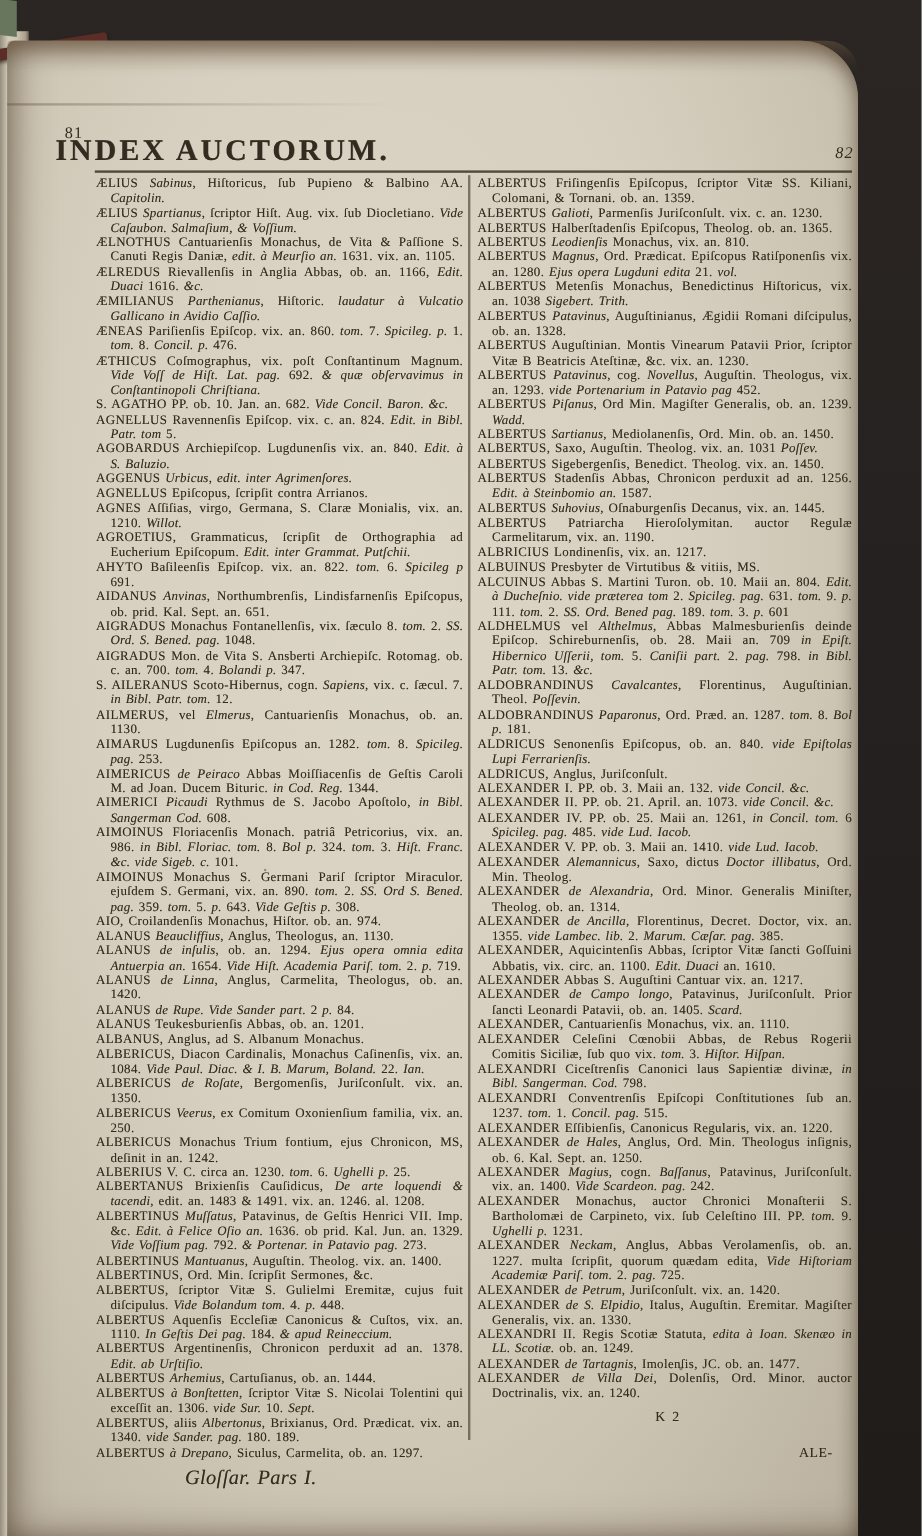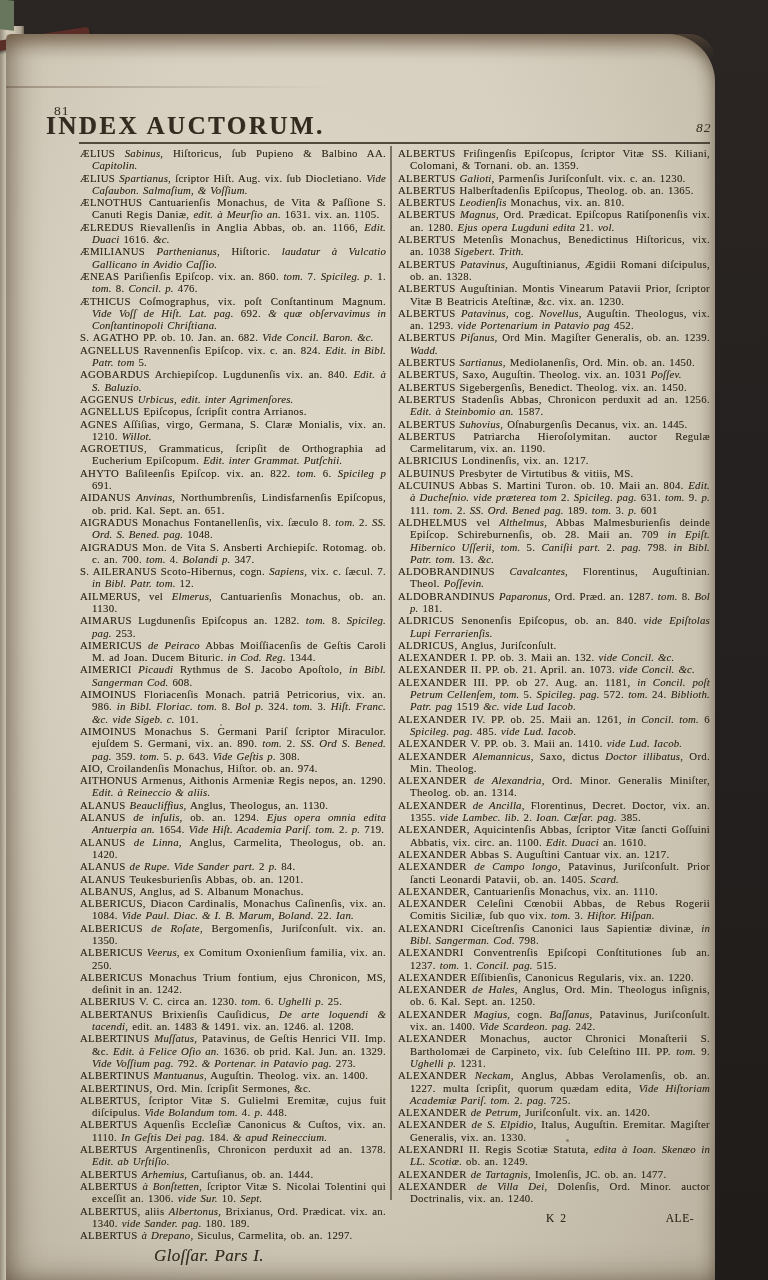--- a/index.html
+++ b/index.html
@@ -44,21 +44,21 @@
     text-shadow:0 0 .5px rgba(56,45,30,.45);}
   .col-left{left:74px;width:306px;}
   .col-right{left:392px;width:312px;}
   .entry{margin:0;text-indent:-12px;padding-left:12px;}
   .entry i{letter-spacing:.2px;}
 
   .part-label{margin-top:9px;text-align:center;font-style:italic;transform:translateX(-24px);
     font-size:17px;}
   .sig-row{display:flex;margin-top:7px;font-size:11.5px;letter-spacing:1px;}
   .sig-mark{margin-left:148px;}
-  .catchword{margin-left:auto;margin-right:16px;letter-spacing:.5px;}
+  .catchword{margin-left:auto;margin-right:16px;letter-spacing:.5px;margin-top:30px;}
 
   .speck{position:absolute;border-radius:50%;background:rgba(80,62,42,.5);}
 </style>
 </head>
 <body>
 
 <div class="edge-pages"></div>
 <div class="green-tip"></div>
 <div class="maroon-strip"></div>
 
@@ -93,21 +93,20 @@
         <p class="entry">AIGRADUS Monachus Fontanellenſis, vix. ſæculo 8. <i>tom.</i> 2. <i>SS. Ord. S. Bened. pag.</i> 1048.</p>
         <p class="entry">AIGRADUS Mon. de Vita S. Ansberti Archiepiſc. Rotomag. ob. c. an. 700. <i>tom.</i> 4. <i>Bolandi p.</i> 347.</p>
         <p class="entry">S. AILERANUS Scoto-Hibernus, cogn. <i>Sapiens</i>, vix. c. ſæcul. 7. <i>in Bibl. Patr. tom.</i> 12.</p>
         <p class="entry">AILMERUS, vel <i>Elmerus</i>, Cantuarienſis Monachus, ob. an. 1130.</p>
         <p class="entry">AIMARUS Lugdunenſis Epiſcopus an. 1282. <i>tom.</i> 8. <i>Spicileg. pag.</i> 253.</p>
         <p class="entry">AIMERICUS <i>de Peiraco</i> Abbas Moiſſiacenſis de Geſtis Caroli M. ad Joan. Ducem Bituric. <i>in Cod. Reg.</i> 1344.</p>
         <p class="entry">AIMERICI <i>Picaudi</i> Rythmus de S. Jacobo Apoſtolo, <i>in Bibl. Sangerman Cod.</i> 608.</p>
         <p class="entry">AIMOINUS Floriacenſis Monach. patriâ Petricorius, vix. an. 986. <i>in Bibl. Floriac. tom.</i> 8. <i>Bol p.</i> 324. <i>tom.</i> 3. <i>Hiſt. Franc. &amp;c. vide Sigeb. c.</i> 101.</p>
         <p class="entry">AIMOINUS Monachus S. Germani Pariſ ſcriptor Miraculor. ejuſdem S. Germani, vix. an. 890. <i>tom.</i> 2. <i>SS. Ord S. Bened. pag.</i> 359. <i>tom.</i> 5. <i>p.</i> 643. <i>Vide Geſtis p.</i> 308.</p>
         <p class="entry">AIO, Croilandenſis Monachus, Hiſtor. ob. an. 974.</p>
-        <p class="entry">AITHONUS Armenus, Aithonis Armeniæ Regis nepos, an. 1290. <i>Edit. à Reineccio &amp; aliis.</i></p>
         <p class="entry">ALANUS <i>Beaucliffius</i>, Anglus, Theologus, an. 1130.</p>
         <p class="entry">ALANUS <i>de inſulis</i>, ob. an. 1294. <i>Ejus opera omnia edita Antuerpia an.</i> 1654. <i>Vide Hiſt. Academia Pariſ. tom.</i> 2. <i>p.</i> 719.</p>
         <p class="entry">ALANUS <i>de Linna</i>, Anglus, Carmelita, Theologus, ob. an. 1420.</p>
         <p class="entry">ALANUS <i>de Rupe. Vide Sander part.</i> 2 <i>p.</i> 84.</p>
         <p class="entry">ALANUS Teukesburienſis Abbas, ob. an. 1201.</p>
         <p class="entry">ALBANUS, Anglus, ad S. Albanum Monachus.</p>
         <p class="entry">ALBERICUS, Diacon Cardinalis, Monachus Caſinenſis, vix. an. 1084. <i>Vide Paul. Diac. &amp; I. B. Marum, Boland.</i> 22. <i>Ian.</i></p>
         <p class="entry">ALBERICUS <i>de Roſate</i>, Bergomenſis, Juriſconſult. vix. an. 1350.</p>
         <p class="entry">ALBERICUS <i>Veerus</i>, ex Comitum Oxonienſium familia, vix. an. 250.</p>
         <p class="entry">ALBERICUS Monachus Trium fontium, ejus Chronicon, MS, deſinit in an. 1242.</p>
@@ -148,26 +147,25 @@
         <p class="entry">ALBRICIUS Londinenſis, vix. an. 1217.</p>
         <p class="entry">ALBUINUS Presbyter de Virtutibus &amp; vitiis, MS.</p>
         <p class="entry">ALCUINUS Abbas S. Martini Turon. ob. 10. Maii an. 804. <i>Edit. à Ducheſnio. vide præterea tom</i> 2. <i>Spicileg. pag.</i> 631. <i>tom.</i> 9. <i>p.</i> 111. <i>tom.</i> 2. <i>SS. Ord. Bened pag.</i> 189. <i>tom.</i> 3. <i>p.</i> 601</p>
         <p class="entry">ALDHELMUS vel <i>Althelmus</i>, Abbas Malmesburienſis deinde Epiſcop. Schireburnenſis, ob. 28. Maii an. 709 <i>in Epiſt. Hibernico Uſſerii, tom.</i> 5. <i>Caniſii part.</i> 2. <i>pag.</i> 798. <i>in Bibl. Patr. tom.</i> 13. <i>&amp;c.</i></p>
         <p class="entry">ALDOBRANDINUS <i>Cavalcantes</i>, Florentinus, Auguſtinian. Theol. <i>Poſſevin.</i></p>
         <p class="entry">ALDOBRANDINUS <i>Paparonus</i>, Ord. Præd. an. 1287. <i>tom.</i> 8. <i>Bol p.</i> 181.</p>
         <p class="entry">ALDRICUS Senonenſis Epiſcopus, ob. an. 840. <i>vide Epiſtolas Lupi Ferrarienſis.</i></p>
         <p class="entry">ALDRICUS, Anglus, Juriſconſult.</p>
         <p class="entry">ALEXANDER I. PP. ob. 3. Maii an. 132. <i>vide Concil. &amp;c.</i></p>
         <p class="entry">ALEXANDER II. PP. ob. 21. April. an. 1073. <i>vide Concil. &amp;c.</i></p>
-        <p class="entry">ALEXANDER III. PP. ob 27. Aug. an. 1181, <i>in Concil. poſt Petrum Cellenſem, tom.</i> 5. <i>Spicileg. pag.</i> 572. <i>tom.</i> 24. <i>Biblioth. Patr. pag</i> 1519 <i>&amp;c. vide Lud Iacob.</i></p>
         <p class="entry">ALEXANDER IV. PP. ob. 25. Maii an. 1261, <i>in Concil. tom.</i> 6 <i>Spicileg. pag.</i> 485. <i>vide Lud. Iacob.</i></p>
         <p class="entry">ALEXANDER V. PP. ob. 3. Maii an. 1410. <i>vide Lud. Iacob.</i></p>
         <p class="entry">ALEXANDER <i>Alemannicus</i>, Saxo, dictus <i>Doctor illibatus</i>, Ord. Min. Theolog.</p>
         <p class="entry">ALEXANDER <i>de Alexandria</i>, Ord. Minor. Generalis Miniſter, Theolog. ob. an. 1314.</p>
-        <p class="entry">ALEXANDER <i>de Ancilla</i>, Florentinus, Decret. Doctor, vix. an. 1355. <i>vide Lambec. lib.</i> 2. <i>Ioan. Cæſar. pag.</i> 385.</p>
+        <p class="entry">ALEXANDER <i>de Ancilla</i>, Florentinus, Decret. Doctor, vix. an. 1355. <i>vide Lambec. lib.</i> 2. <i>Marum. Cæſar. pag.</i> 385.</p>
         <p class="entry">ALEXANDER, Aquicintenſis Abbas, ſcriptor Vitæ ſancti Goſſuini Abbatis, vix. circ. an. 1100. <i>Edit. Duaci</i> an. 1610.</p>
         <p class="entry">ALEXANDER Abbas S. Auguſtini Cantuar vix. an. 1217.</p>
         <p class="entry">ALEXANDER <i>de Campo longo</i>, Patavinus, Juriſconſult. Prior ſancti Leonardi Patavii, ob. an. 1405. <i>Scard.</i></p>
         <p class="entry">ALEXANDER, Cantuarienſis Monachus, vix. an. 1110.</p>
         <p class="entry">ALEXANDER Celeſini Cœnobii Abbas, de Rebus Rogerii Comitis Siciliæ, ſub quo vix. <i>tom.</i> 3. <i>Hiſtor. Hiſpan.</i></p>
         <p class="entry">ALEXANDRI Ciceſtrenſis Canonici laus Sapientiæ divinæ, <i>in Bibl. Sangerman. Cod.</i> 798.</p>
         <p class="entry">ALEXANDRI Conventrenſis Epiſcopi Conſtitutiones ſub an. 1237. <i>tom.</i> 1. <i>Concil. pag.</i> 515.</p>
         <p class="entry">ALEXANDER Eſſibienſis, Canonicus Regularis, vix. an. 1220.</p>
         <p class="entry">ALEXANDER <i>de Hales</i>, Anglus, Ord. Min. Theologus inſignis, ob. 6. Kal. Sept. an. 1250.</p>
         <p class="entry">ALEXANDER <i>Magius</i>, cogn. <i>Baſſanus</i>, Patavinus, Juriſconſult. vix. an. 1400. <i>Vide Scardeon. pag.</i> 242.</p>

